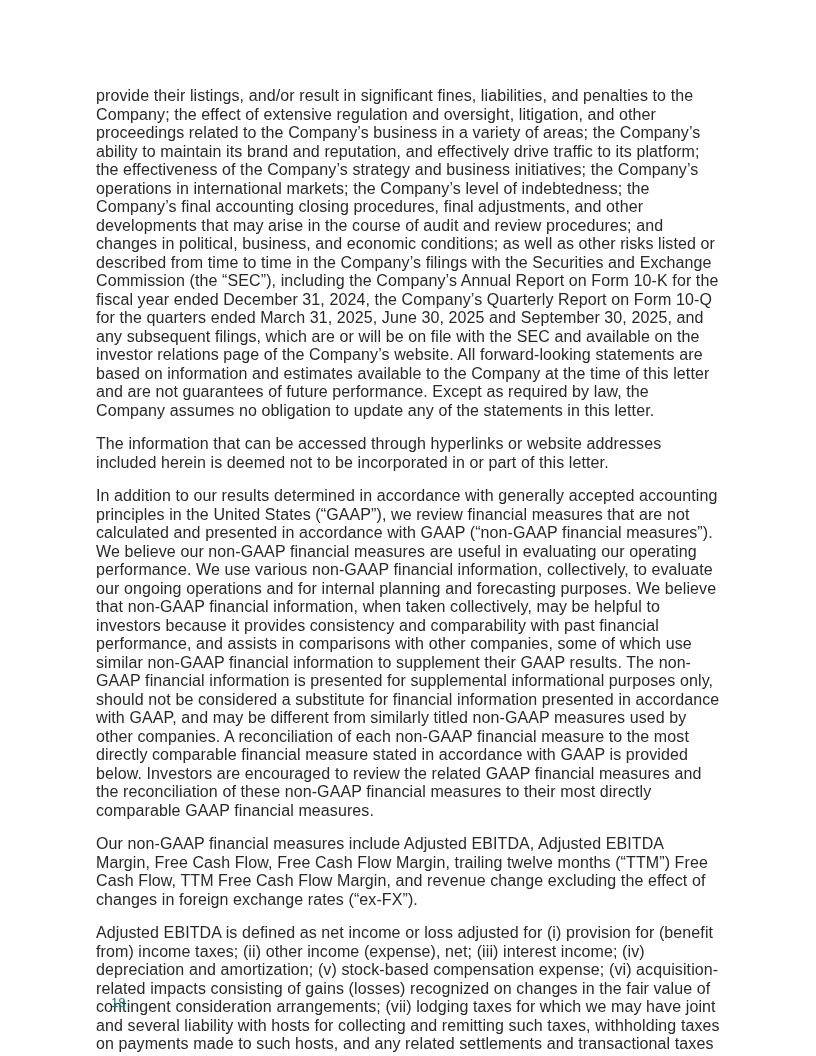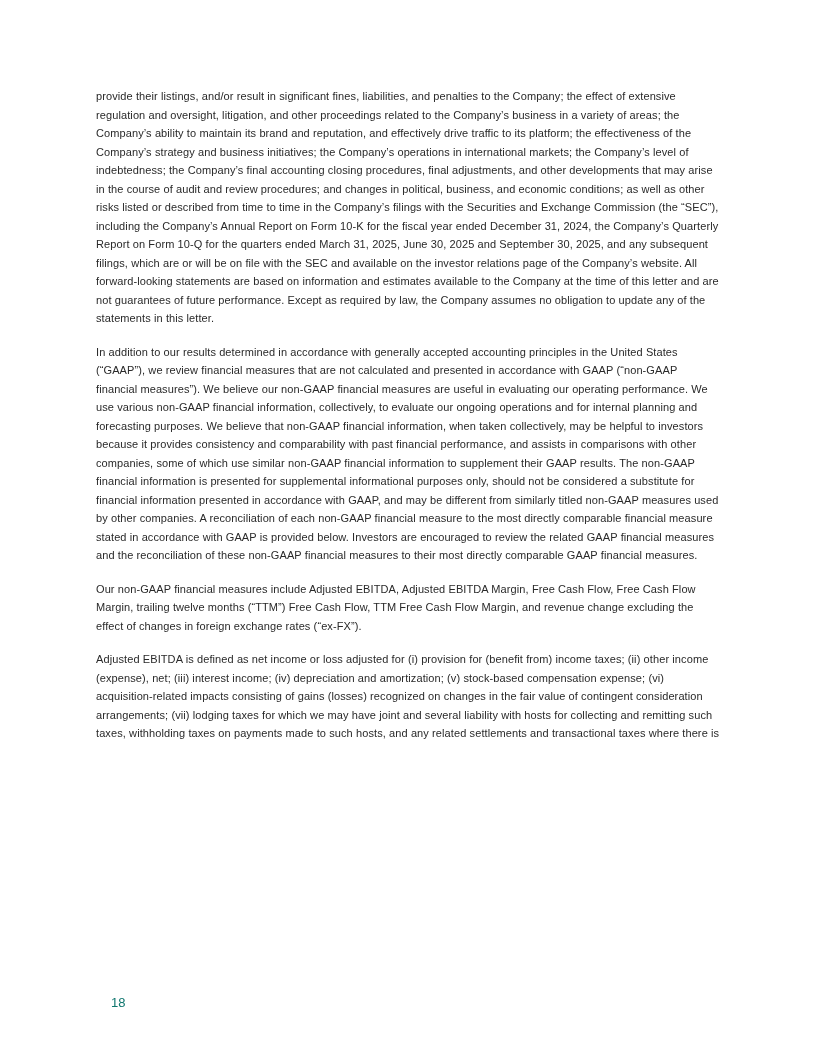--- a/index.html
+++ b/index.html
@@ -20,21 +20,21 @@
     inset: 0;
     background: #ffffff;
   }
   .content {
     position: absolute;
     left: 96px;
     top: 87px;
     width: 624px;
   }
   p.body {
-    font-size: 11px;
+    font-size: 16px;
     line-height: 18.5px;
     letter-spacing: 0.1px;
     margin: 0 0 15px 0;
     color: #292929;
   }
   h2.heading {
     font-family: "Liberation Sans", sans-serif;
     font-size: 17.5px;
     font-weight: 700;
     letter-spacing: 0.1px;
@@ -51,20 +51,21 @@
     color: #0f766e;
     margin-left: 15px;
   }
 </style>
 </head>
 <body>
 
 <div class="page">
   <main class="content">
     <p class="body">provide their listings, and/or result in significant fines, liabilities, and penalties to the Company; the effect of extensive regulation and oversight, litigation, and other proceedings related to the Company’s business in a variety of areas; the Company’s ability to maintain its brand and reputation, and effectively drive traffic to its platform; the effectiveness of the Company’s strategy and business initiatives; the Company’s operations in international markets; the Company’s level of indebtedness; the Company’s final accounting closing procedures, final adjustments, and other developments that may arise in the course of audit and review procedures; and changes in political, business, and economic conditions; as well as other risks listed or described from time to time in the Company’s filings with the Securities and Exchange Commission (the “SEC”), including the Company’s Annual Report on Form 10-K for the fiscal year ended December 31, 2024, the Company’s Quarterly Report on Form 10-Q for the quarters ended March 31, 2025, June 30, 2025 and September 30, 2025, and any subsequent filings, which are or will be on file with the SEC and available on the investor relations page of the Company’s website. All forward-looking statements are based on information and estimates available to the Company at the time of this letter and are not guarantees of future performance. Except as required by law, the Company assumes no obligation to update any of the statements in this letter.</p>
+    <p class="body">The information that can be accessed through hyperlinks or website addresses included herein is deemed not to be incorporated in or part of this letter.</p>
     <p class="body">In addition to our results determined in accordance with generally accepted accounting principles in the United States (“GAAP”), we review financial measures that are not calculated and presented in accordance with GAAP (“non-GAAP financial measures”). We believe our non-GAAP financial measures are useful in evaluating our operating performance. We use various non-GAAP financial information, collectively, to evaluate our ongoing operations and for internal planning and forecasting purposes. We believe that non-GAAP financial information, when taken collectively, may be helpful to investors because it provides consistency and comparability with past financial performance, and assists in comparisons with other companies, some of which use similar non-GAAP financial information to supplement their GAAP results. The non-GAAP financial information is presented for supplemental informational purposes only, should not be considered a substitute for financial information presented in accordance with GAAP, and may be different from similarly titled non-GAAP measures used by other companies. A reconciliation of each non-GAAP financial measure to the most directly comparable financial measure stated in accordance with GAAP is provided below. Investors are encouraged to review the related GAAP financial measures and the reconciliation of these non-GAAP financial measures to their most directly comparable GAAP financial measures.</p>
     <p class="body">Our non-GAAP financial measures include Adjusted EBITDA, Adjusted EBITDA Margin, Free Cash Flow, Free Cash Flow Margin, trailing twelve months (“TTM”) Free Cash Flow, TTM Free Cash Flow Margin, and revenue change excluding the effect of changes in foreign exchange rates (“ex-FX”).</p>
     <p class="body">Adjusted EBITDA is defined as net income or loss adjusted for (i) provision for (benefit from) income taxes; (ii) other income (expense), net; (iii) interest income; (iv) depreciation and amortization; (v) stock-based compensation expense; (vi) acquisition-related impacts consisting of gains (losses) recognized on changes in the fair value of contingent consideration arrangements; (vii) lodging taxes for which we may have joint and several liability with hosts for collecting and remitting such taxes, withholding taxes on payments made to such hosts, and any related settlements and transactional taxes where there is</p>
   </main>
   <footer class="footer">
     <span class="page-number">18</span>
   </footer>
 </div>
 
 </body></html>

